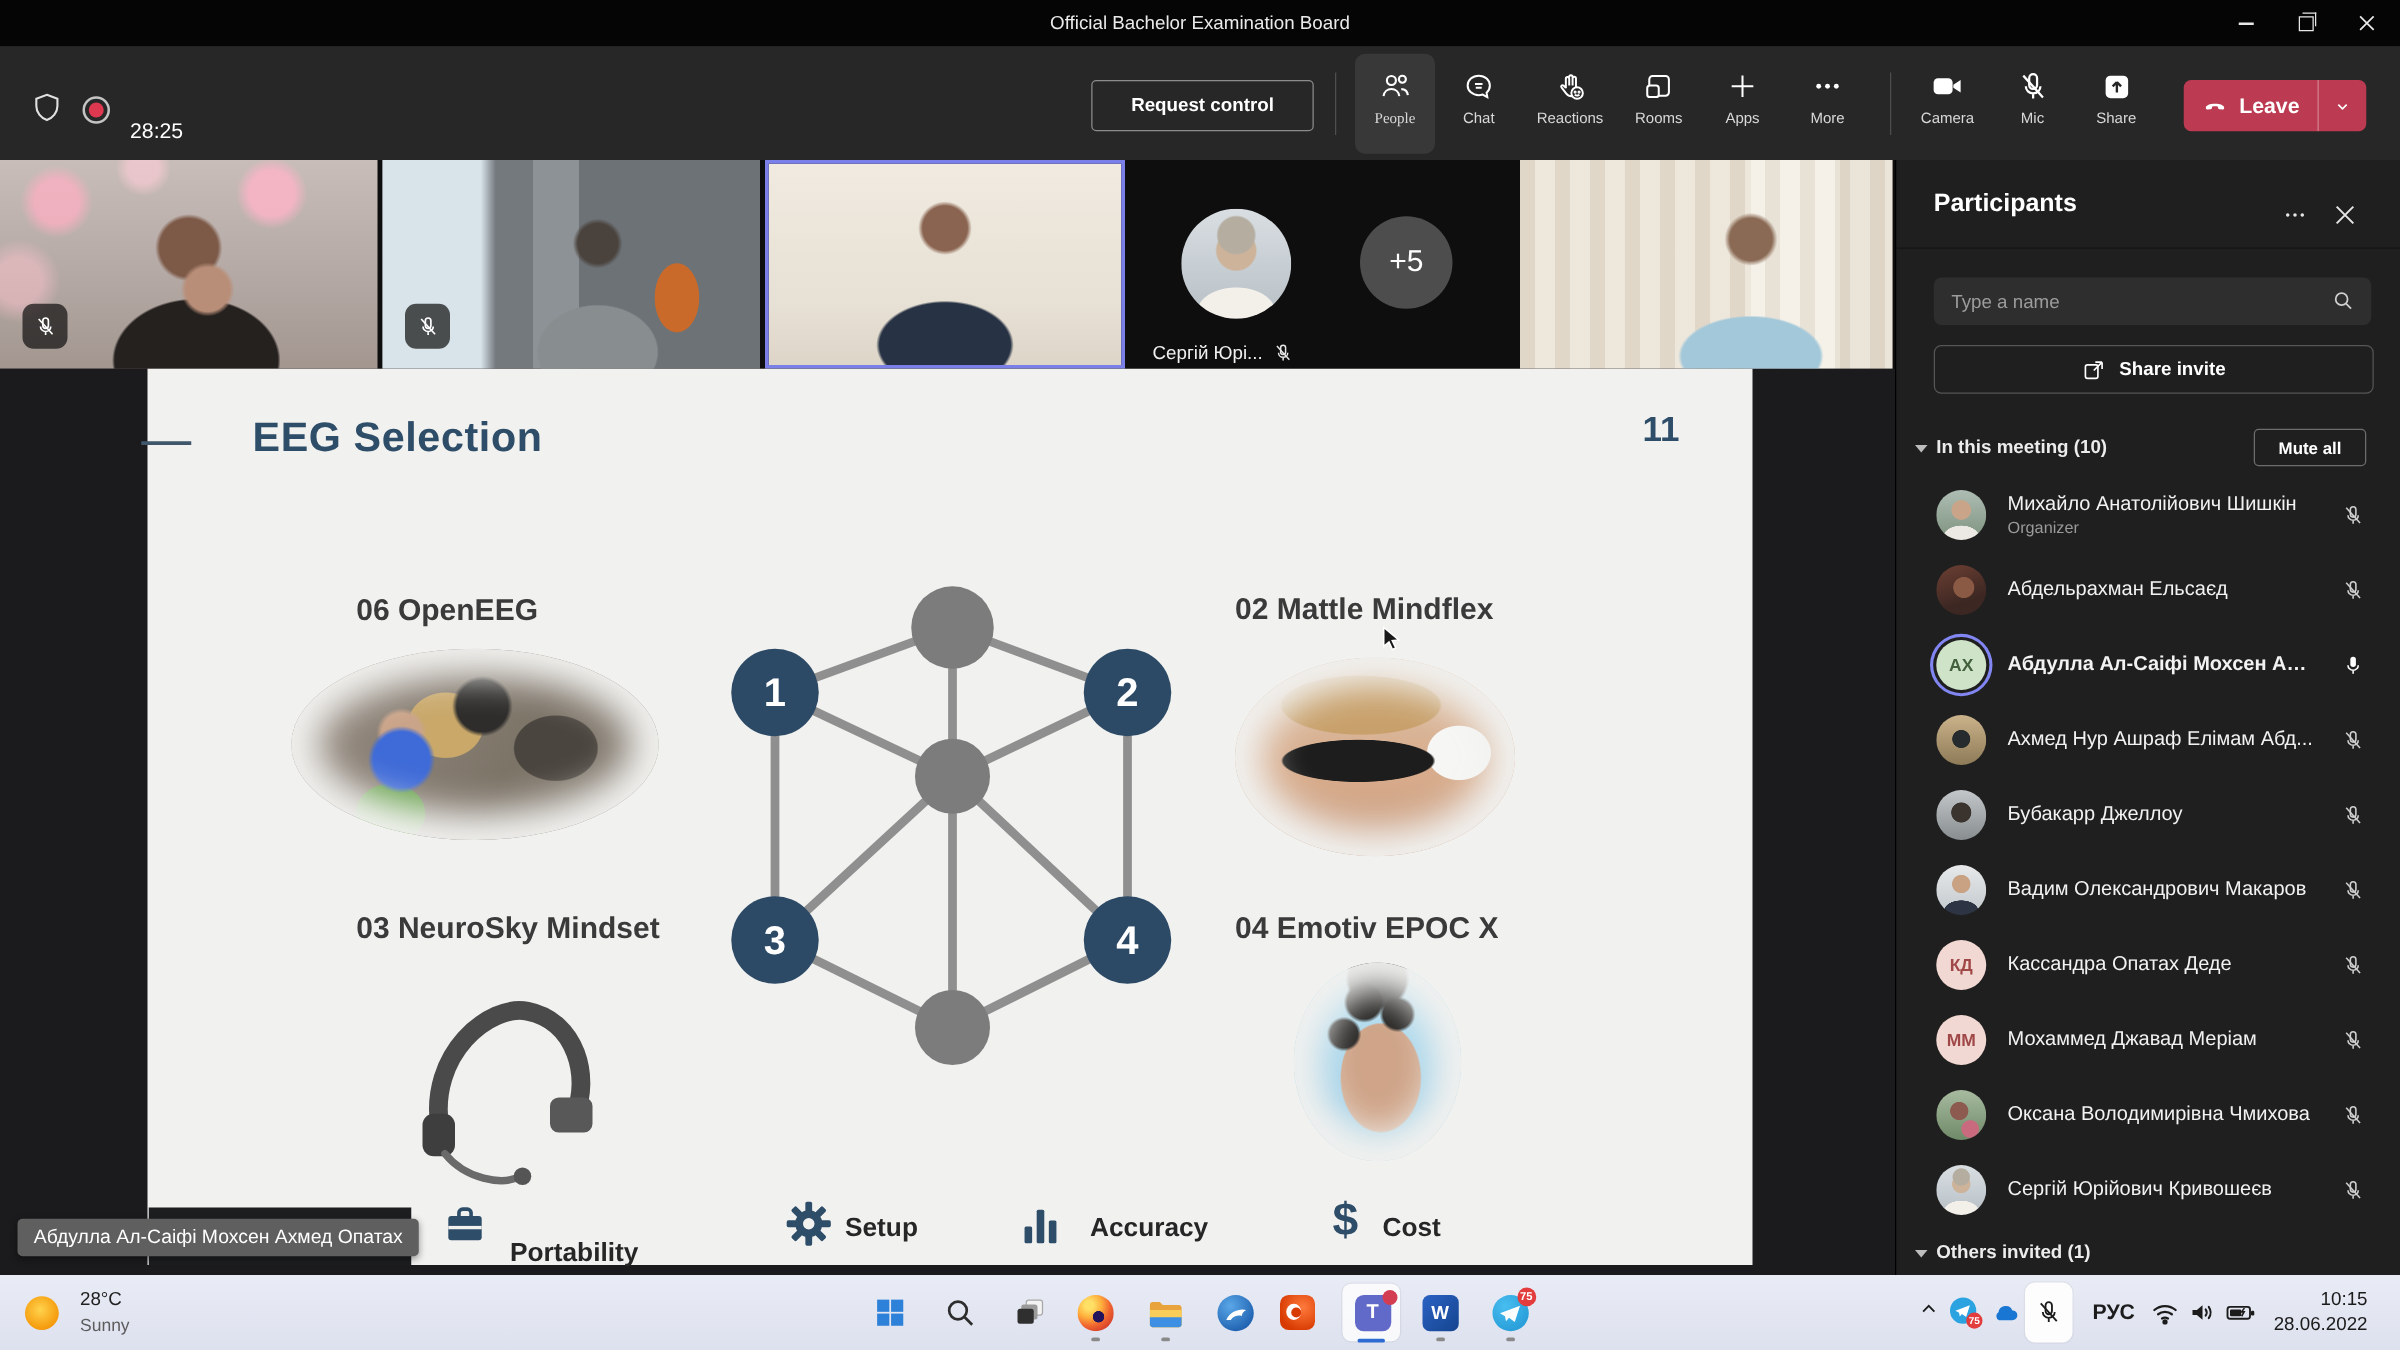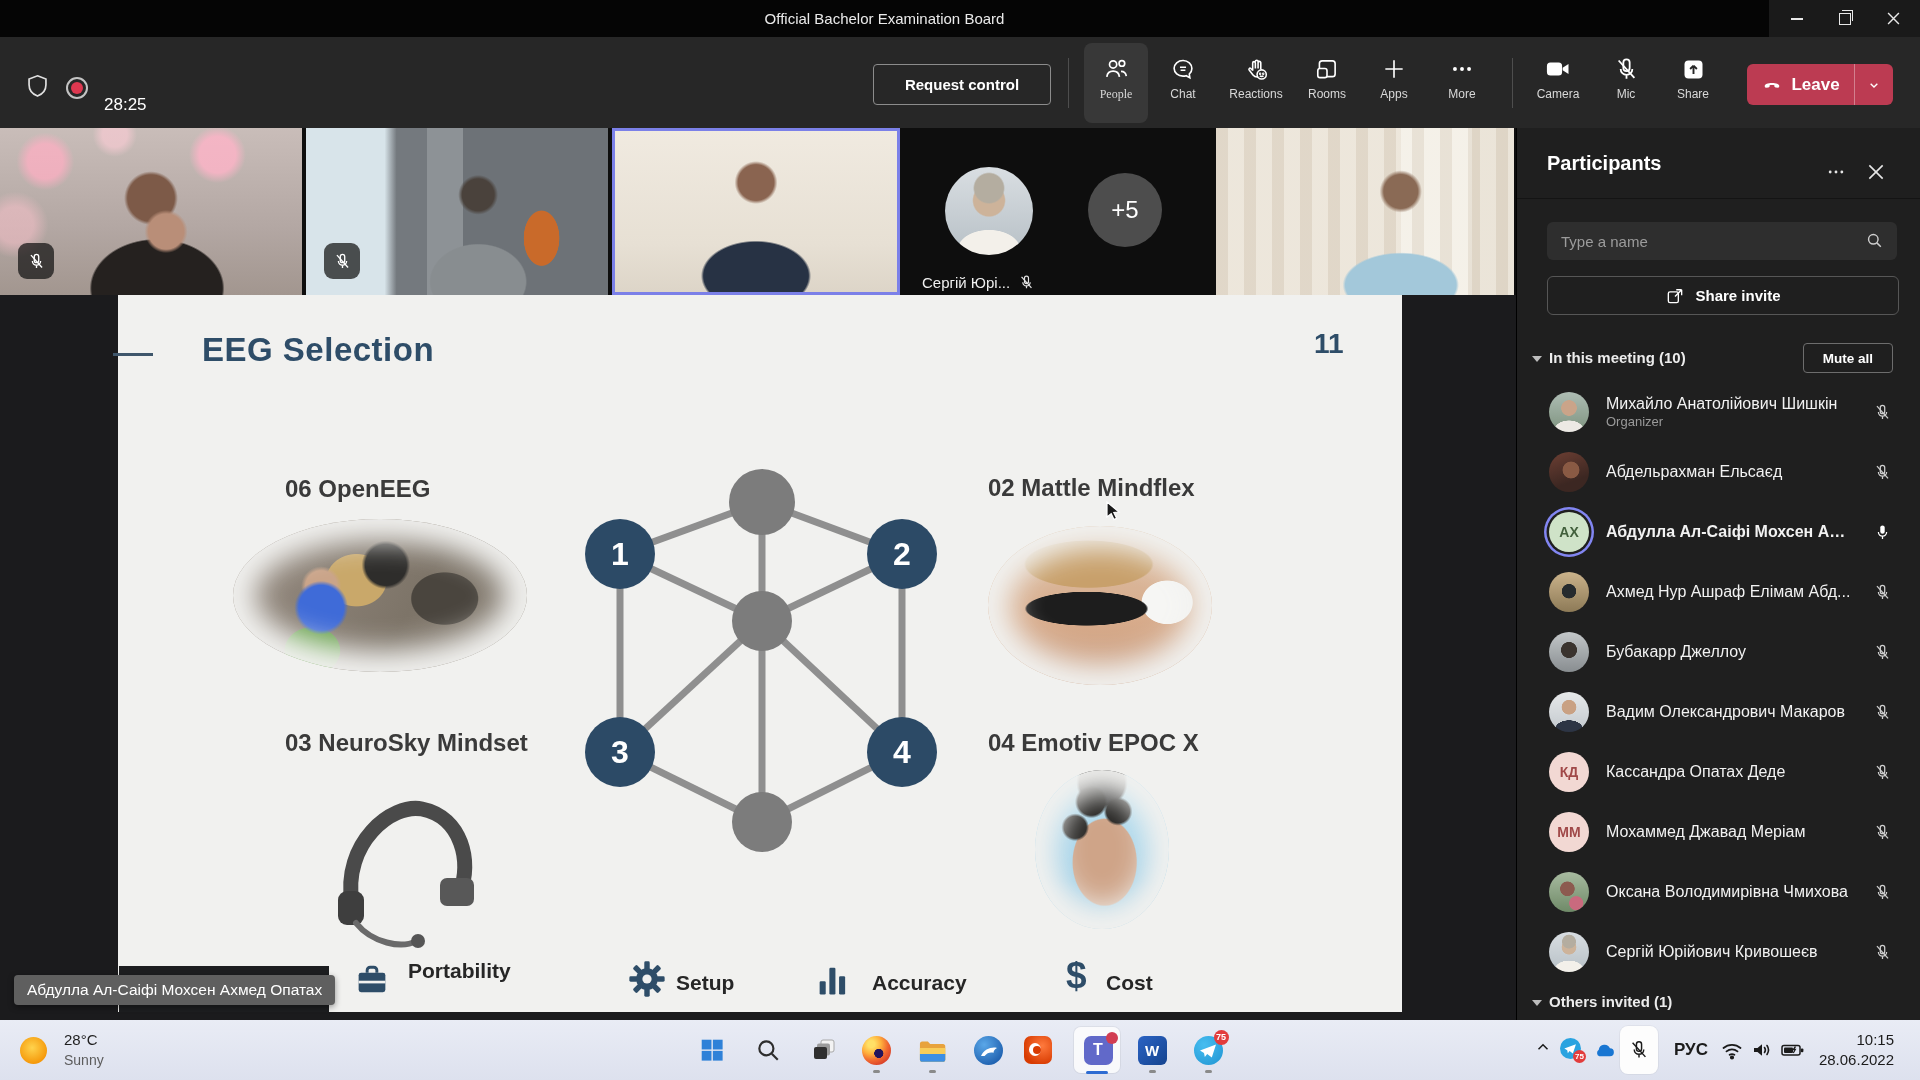--- a/index.html
+++ b/index.html
@@ -1,20 +1,20 @@
 <!DOCTYPE html>
 <html><head>
 <meta charset="utf-8">
 <style>
   html,body{margin:0;padding:0;background:#000;}
   .screen{position:relative;width:1920px;height:1080px;overflow:hidden;
     font-family:"Liberation Sans",sans-serif;background:#1a1a1a;color:#fff;}
   .abs{position:absolute;}
   
-  .titlebar{position:absolute;left:0;top:0;width:1769px;height:37px;background:#050505;}
+  .titlebar{position:absolute;left:0;top:0;width:1920px;height:37px;background:#050505;}
   .titlebar .title{position:absolute;left:0;right:0;top:0;height:37px;line-height:37px;
     text-align:center;font-size:15px;color:#eaeaea;}
   .winbtn{position:absolute;top:0;width:46px;height:37px;display:flex;align-items:center;justify-content:center;cursor:default;}
   .minbar{width:12px;height:2px;background:#e8e8e8;}
   .restore{width:10px;height:10px;border:1.3px solid #e8e8e8;position:relative;}
   .restore:before{content:"";position:absolute;left:2px;top:-4px;width:10px;height:10px;border:1.3px solid #e8e8e8;border-bottom:none;border-left:none;}
   
   .toolbar{position:absolute;left:0;top:37px;width:1920px;height:91px;background:#272727;}
   .timer{position:absolute;left:104px;top:38px;font-size:17px;color:#fff;margin-top:20px;}
   .reqbtn{position:absolute;left:873px;top:27px;width:176px;height:39px;border:1px solid #8c8c8c;
@@ -400,21 +400,21 @@
         <text x="404" y="110" font-size="32" font-weight="bold" fill="#fff" text-anchor="middle">2</text>
         <text x="122" y="308" font-size="32" font-weight="bold" fill="#fff" text-anchor="middle">3</text>
         <text x="404" y="308" font-size="32" font-weight="bold" fill="#fff" text-anchor="middle">4</text>
       </svg>
 
       <svg class="abs" style="left:237px;top:668px" width="34" height="34" viewBox="0 0 28 28">
         <path d="M10 8V6a2.5 2.5 0 012.5-2.5h3A2.5 2.5 0 0118 6v2" stroke="#2e4d68" stroke-width="2.4" fill="none"></path>
         <rect x="3" y="8" width="22" height="16" rx="2" fill="#2e4d68"></rect>
         <rect x="3" y="14.6" width="22" height="2.2" fill="#f1f1ef"></rect>
         </svg>
-      <div class="critlabel" style="left:290px;top:664px">Portability</div>
+      <div class="critlabel" style="left:290px;top:696px">Portability</div>
 
       <svg class="abs" style="left:510px;top:665px" width="38" height="38" viewBox="0 0 28 28">
         <g fill="#2e4d68">
           <rect x="12" y="1" width="4" height="6" rx="1"></rect>
             <rect x="12" y="21" width="4" height="6" rx="1"></rect>
           <rect x="12" y="1" width="4" height="6" rx="1" transform="rotate(45 14 14)"></rect>
           <rect x="12" y="1" width="4" height="6" rx="1" transform="rotate(90 14 14)"></rect>
           <rect x="12" y="1" width="4" height="6" rx="1" transform="rotate(135 14 14)"></rect>
           <rect x="12" y="1" width="4" height="6" rx="1" transform="rotate(225 14 14)"></rect>
           <rect x="12" y="1" width="4" height="6" rx="1" transform="rotate(270 14 14)"></rect>

